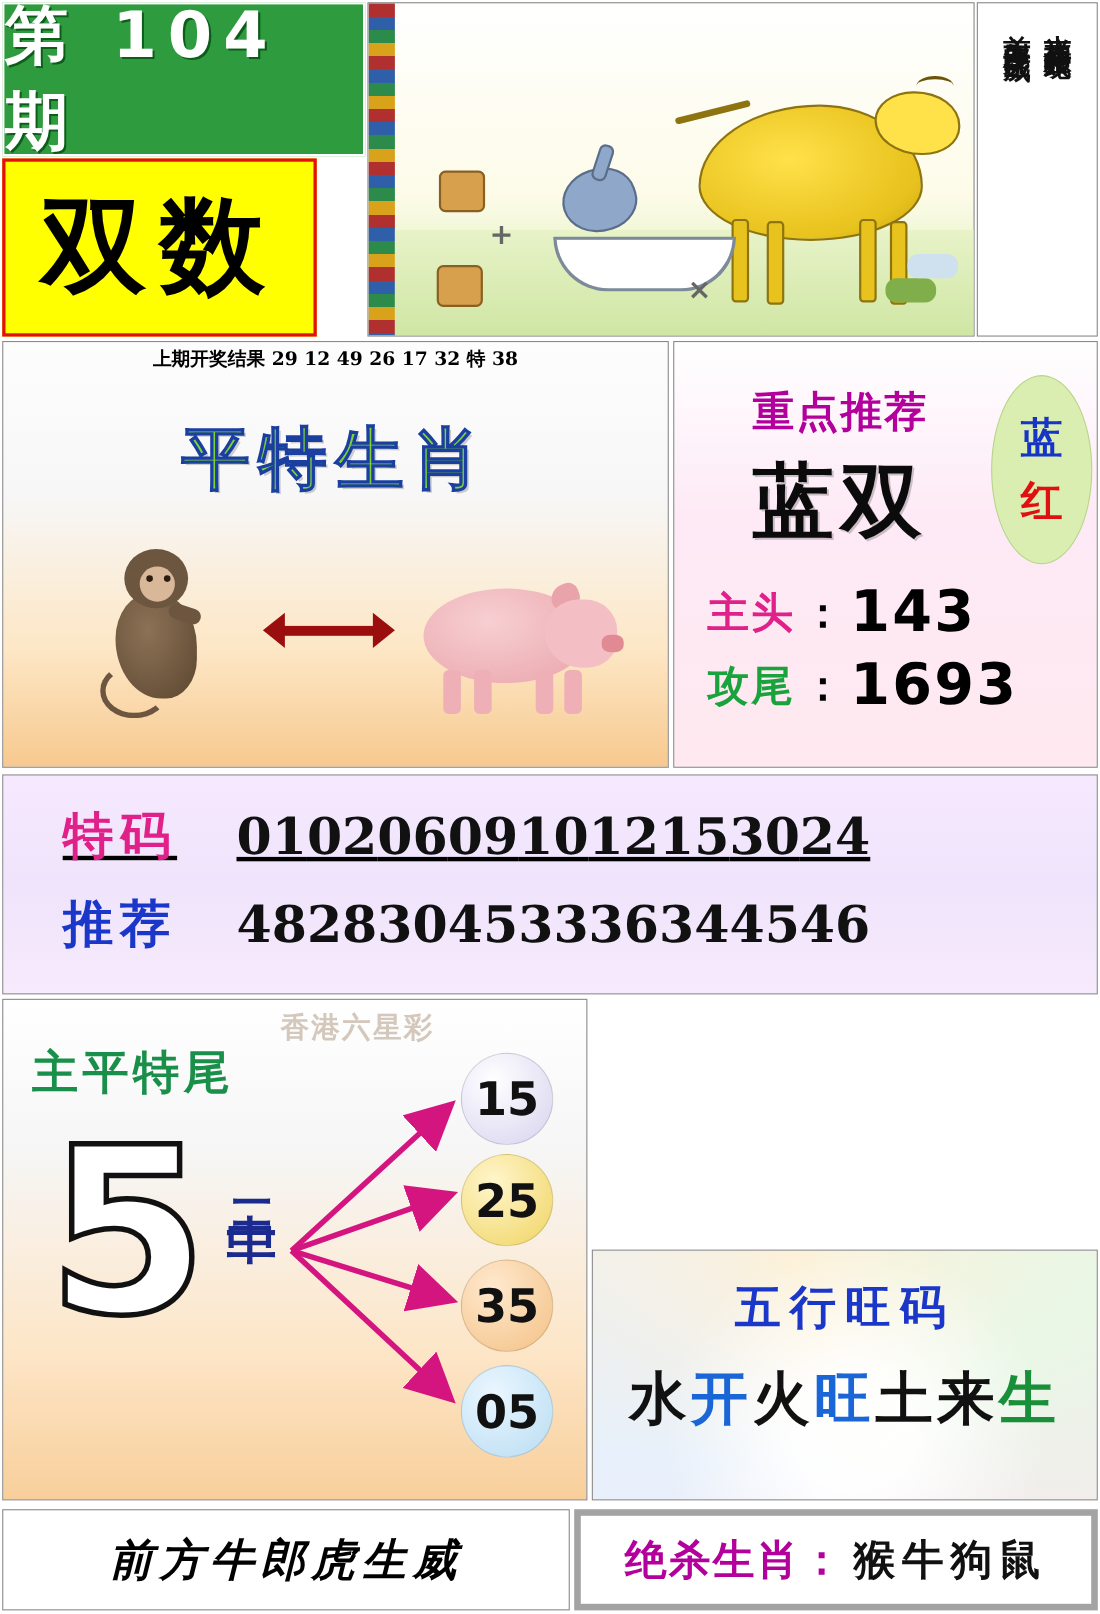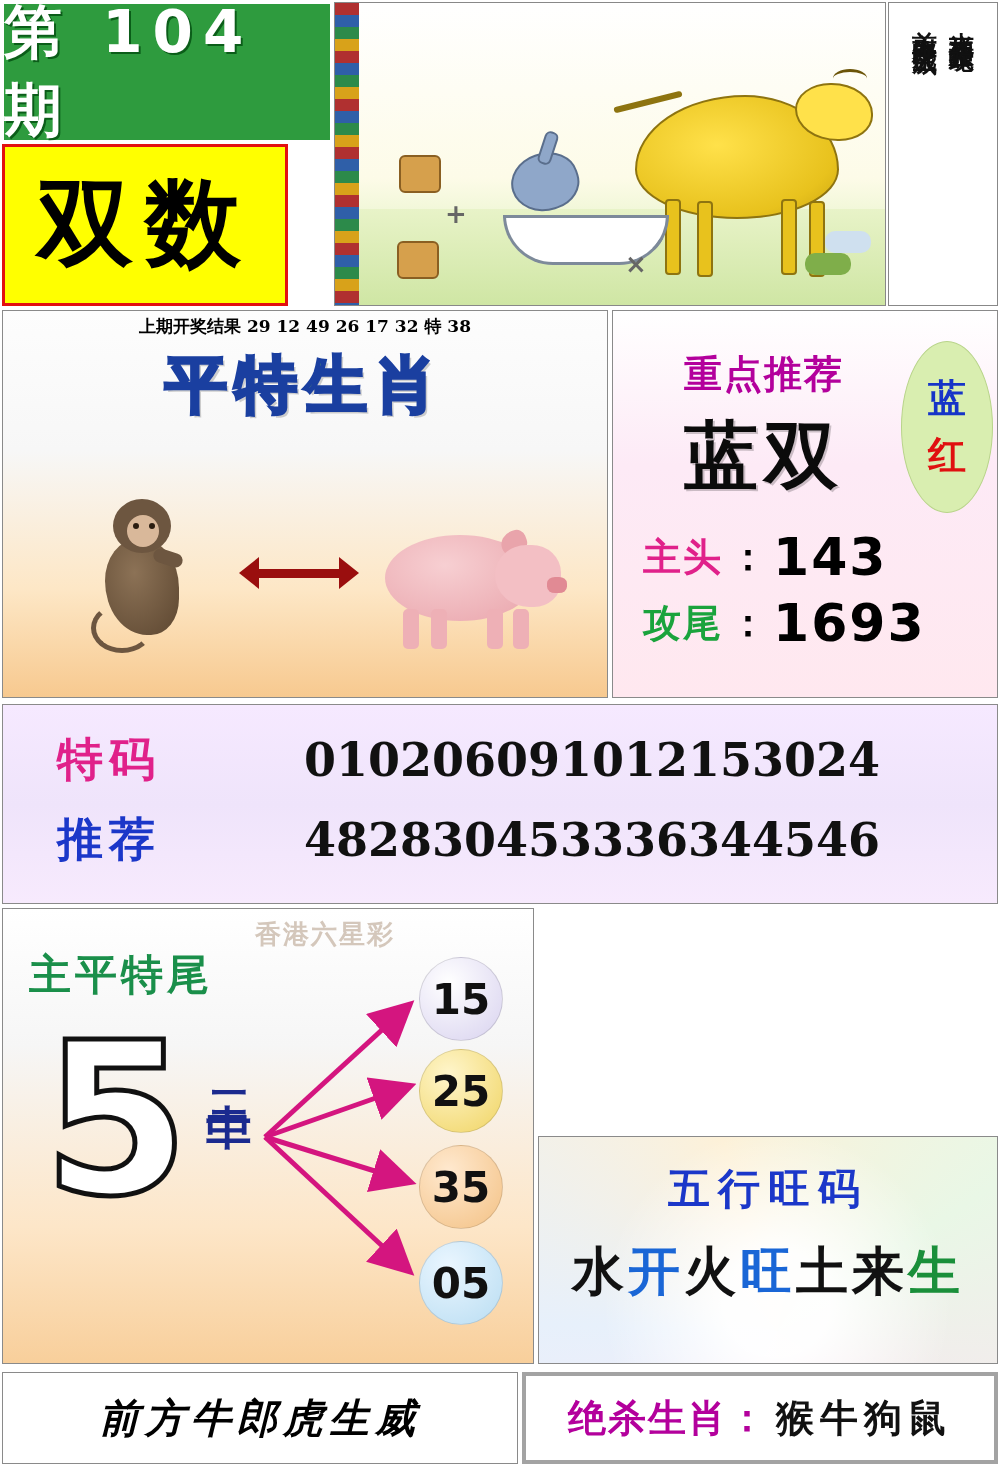--- a/index.html
+++ b/index.html
@@ -74,22 +74,22 @@
     position:absolute;left:2px;top:0;width:606px;height:388px;
     border:1px solid #8a8a8a;box-sizing:border-box;
     background:linear-gradient(180deg,#fdfdfd 0%,#f7f7f7 36%,#fde7c6 72%,#f7c98f 100%);
   }
   .last-result{
     position:absolute;left:0;top:4px;width:100%;text-align:center;
     font-family:"DejaVu Serif","Liberation Serif",serif;
     font-size:17px;color:#000;font-weight:bold;
   }
   .pt-title{
-    position:absolute;left:0;top:32px;width:100%;text-align:center;
-    font-size:62px;font-weight:bold;letter-spacing:8px;
+    position:absolute;left:0;top:64px;width:100%;text-align:center;
+    font-size:62px;font-weight:normal;letter-spacing:8px;
     color:#7dd23a;
     -webkit-text-stroke:3px #1a3fa0;
     text-shadow:3px 3px 0 rgba(0,0,0,.18);
     font-family:"DejaVu Sans","Liberation Sans",sans-serif;
   }
   .monkey{
     position:absolute;left:84px;top:182px;width:110px;height:160px;
   }
   .mk-body{position:absolute;left:18px;top:46px;width:74px;height:96px;background:radial-gradient(ellipse at 40% 35%,#8c7256,#5c4630);border-radius:46% 54% 40% 60%;}
   .mk-head{position:absolute;left:26px;top:6px;width:58px;height:54px;background:#6d5640;border-radius:50%;}
@@ -138,29 +138,29 @@
   .rec-colon{font-size:38px;font-weight:bold;color:#000;margin:0 6px;}
   .rec-val{font-size:52px;font-weight:bold;color:#000;letter-spacing:2px;}
 
   
   .nums{
     position:absolute;left:2px;top:704px;width:996px;height:200px;
     border:1px solid #8a8a8a;box-sizing:border-box;
     background:linear-gradient(180deg,#f6e9ff 0%,#efe4fb 50%,#f7eafd 100%);
   }
   .num-row{position:absolute;left:0;width:100%;height:78px;display:flex;align-items:center;}
-  .num-row.r1{top:16px;}
+  .num-row.r1{top:16px;text-decoration:underline;}
   .num-row.r2{top:96px;}
   .num-lbl{
     width:212px;text-align:center;font-size:46px;font-weight:bold;letter-spacing:6px;
   }
   .num-lbl.m{color:#e0218a;}
   .num-lbl.t{color:#1b37c9;}
   .num-vals{
-    flex:1;display:flex;justify-content:center;padding-right:28px;
+    flex:1;display:flex;justify-content:flex-start;padding-right:28px;
     font-family:"DejaVu Serif","Liberation Serif",serif;
     font-size:46px;font-weight:bold;color:#111;
   }
 
   
   .row4{position:absolute;left:0;top:908px;width:1000px;height:460px;}
   .tail-box{
     position:absolute;left:2px;top:0;width:532px;height:456px;
     border:1px solid #8a8a8a;box-sizing:border-box;
     background:linear-gradient(180deg,#ffffff 0%,#f6f6f6 30%,#fde6c8 70%,#f8cf9b 100%);
@@ -235,21 +235,21 @@
     position:absolute;left:0;top:0;width:516px;height:92px;
     border:1px solid #8a8a8a;box-sizing:border-box;background:#ffffff;
     display:flex;align-items:center;justify-content:center;
   }
   .f-left-txt{
     font-family:"DejaVu Serif","Liberation Serif",serif;
     font-size:40px;font-weight:bold;letter-spacing:6px;font-style:italic;
   }
   .f-right{
     position:absolute;left:520px;top:0;width:476px;height:92px;
-    border:4px solid #a3a3a3;box-sizing:border-box;background:#ffffff;
+    border:6px solid #a3a3a3;box-sizing:border-box;background:#ffffff;
     display:flex;align-items:center;justify-content:center;gap:8px;
   }
   .f-lbl{font-size:38px;font-weight:bold;color:#b3009c;letter-spacing:2px;}
   .f-val{font-size:38px;font-weight:bold;color:#111;letter-spacing:6px;}
 </style>
 </head>
 <body>
 
 <div class="page">
 

